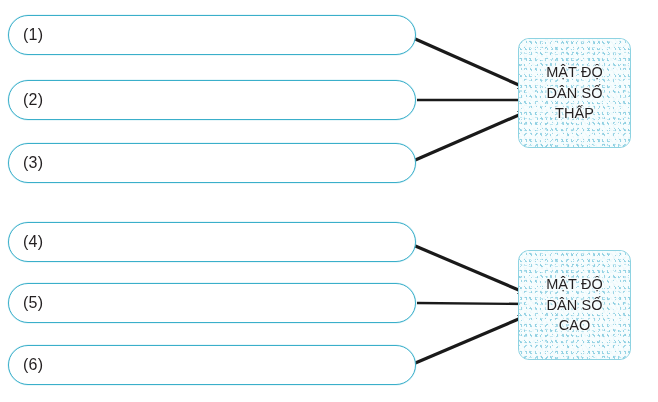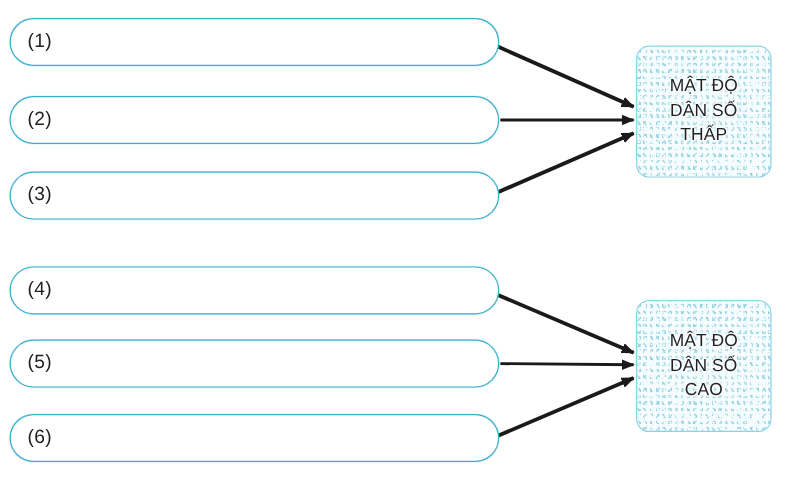--- a/index.html
+++ b/index.html
@@ -50,21 +50,21 @@
   .p1 { top: 15px; }
   .p2 { top: 80px; }
   .p3 { top: 143px; }
   .p4 { top: 15px; }
   .p5 { top: 76px; }
   .p6 { top: 138px; }
 
   
   .outcome {
     position: absolute;
-    left: 530px;
+    left: 518px;
     width: 113px;
     height: 110px;
     box-sizing: border-box;
     border: 1.8px solid #8ed3e2;
     border-radius: 11px;
     background-color: #f7fdfe;
     background-image:
       repeating-linear-gradient(62deg,  rgba(137,205,224,.85) 0 1.3px, rgba(0,0,0,0) 1.3px 4.6px),
       repeating-linear-gradient(-48deg, rgba(137,205,224,.75) 0 1.2px, rgba(0,0,0,0) 1.2px 5.4px),
       repeating-linear-gradient(14deg,  rgba(150,212,229,.55) 0 1.1px, rgba(0,0,0,0) 1.1px 6.2px);

